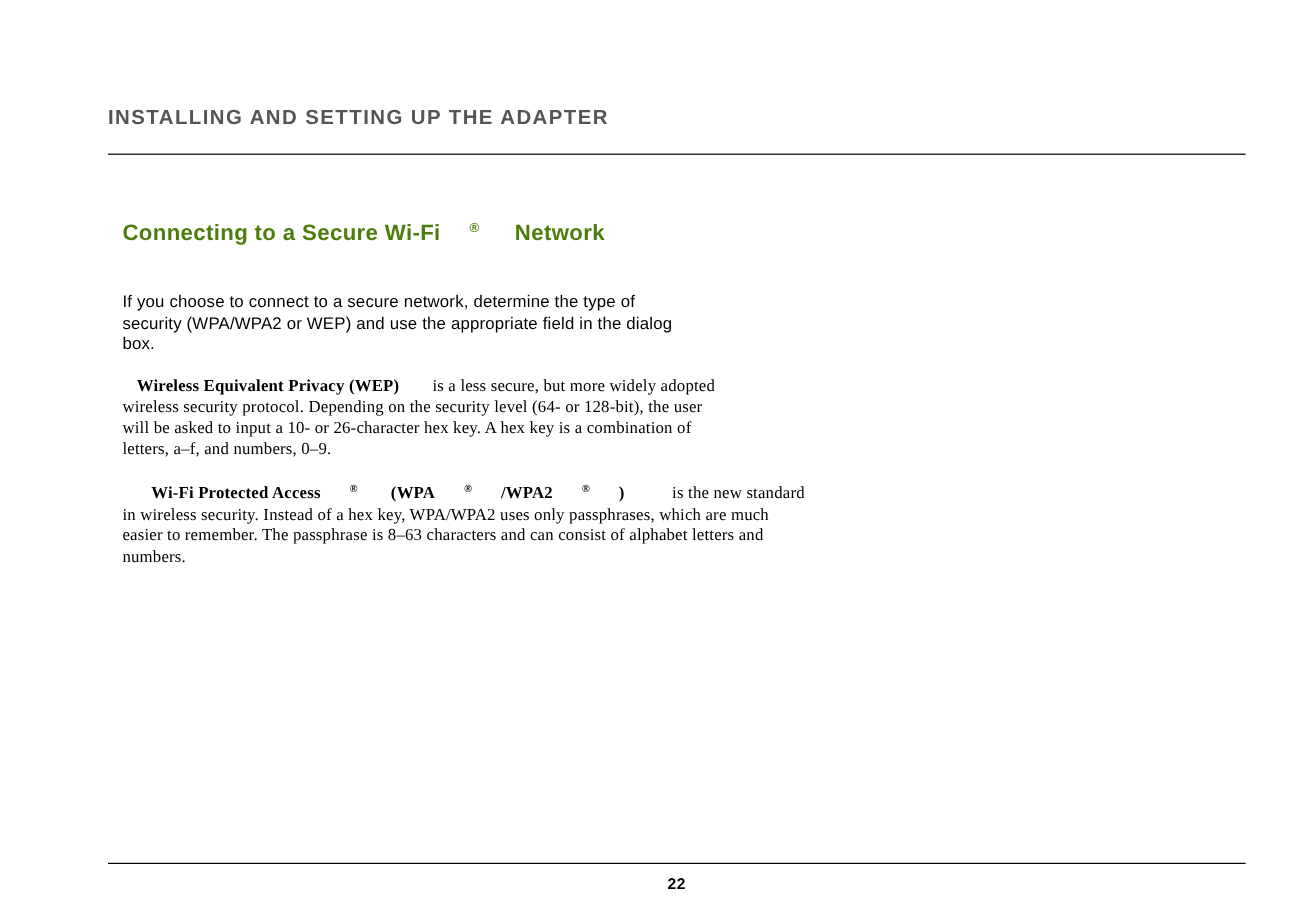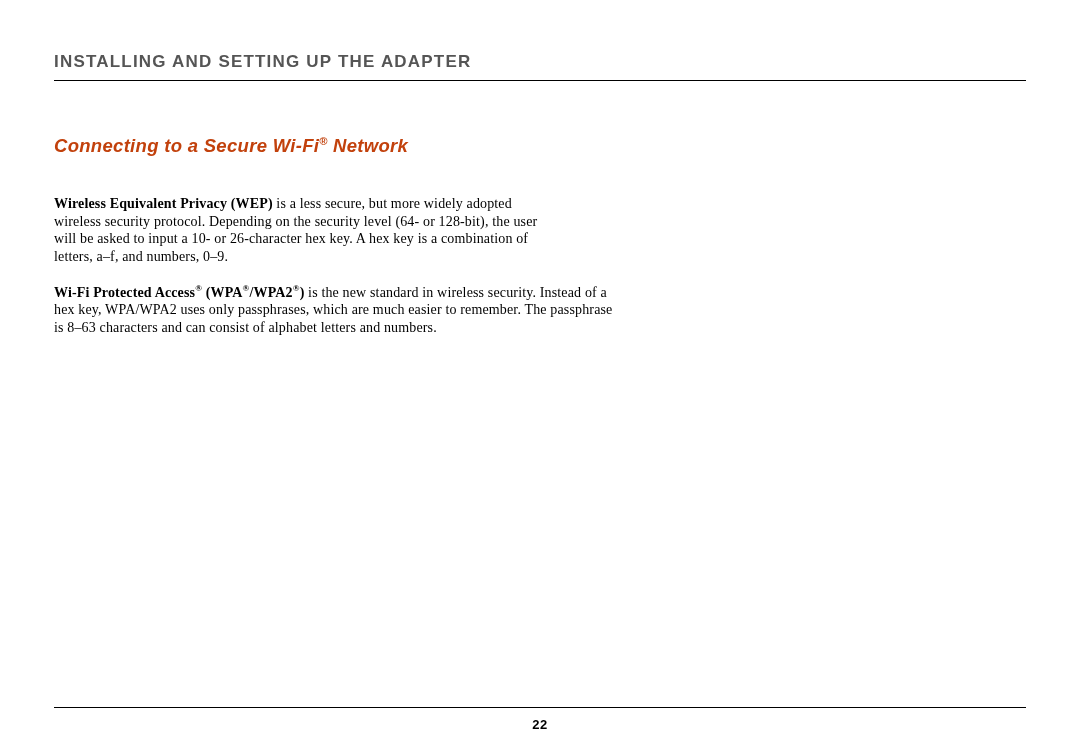--- a/index.html
+++ b/index.html
@@ -1,16 +1,16 @@
 <!DOCTYPE html>
 <html><head>
   <meta charset="utf-8">
   <style>
     * {
-      margin: 0;
+      margin: 12px;
       padding: 0;
       box-sizing: border-box;
     }
     body {
       width: 1080px;
       height: 756px;
       background: #ffffff;
       font-family: Arial, Helvetica, sans-serif;
       position: relative;
       padding: 52px 54px 30px 54px;
@@ -24,24 +24,23 @@
       padding-bottom: 8px;
     }
     .hr-top {
       border: none;
       border-top: 1.5px solid #000000;
       margin-bottom: 54px;
     }
     .section-heading {
       font-size: 18.5px;
       font-weight: bold;
-      color: #c2410c;
+      color: #4d7c0f;
       letter-spacing: 0.3px;
       margin-bottom: 38px;
-      font-style: italic;
     }
     .section-heading sup {
       font-size: 11px;
       vertical-align: super;
     }
     .body-text {
       font-size: 14px;
       color: #000000;
       line-height: 1.25;
       letter-spacing: 0.15px;
@@ -80,20 +79,21 @@
 <body>
 
 <div class="chapter-heading">INSTALLING AND SETTING UP THE ADAPTER</div>
 <hr class="hr-top">
 
 <h2 class="section-heading">
   <span>Connecting to a Secure Wi-Fi</span><sup>®</sup><span> Network</span>
 </h2>
 
 <div class="body-text">
+  <p style="max-width:460px;">If you choose to connect to a secure network, determine the type of security (WPA/WPA2 or WEP) and use the appropriate field in the dialog box.</p>
 
   <p style="max-width:500px;font-family:Liberation Serif, serif;">
     <span class="bold">Wireless Equivalent Privacy (WEP)</span><span> is a less secure, but more widely adopted wireless security protocol. Depending on the security level (64- or 128-bit), the user will be asked to input a 10- or 26-character hex key. A hex key is a combination of letters, a–f, and numbers, 0–9.</span>
   </p>
 
   <p style="max-width:570px;font-family:Liberation Serif, serif;">
     <span class="bold"><span>Wi-Fi Protected Access</span><sup>®</sup><span> (WPA</span><sup>®</sup><span>/WPA2</span><sup>®</sup><span>)</span></span><span> is the new standard in wireless security. Instead of a hex key, WPA/WPA2 uses only passphrases, which are much easier to remember. The passphrase is 8–63 characters and can consist of alphabet letters and numbers.</span>
   </p>
 </div>
 

